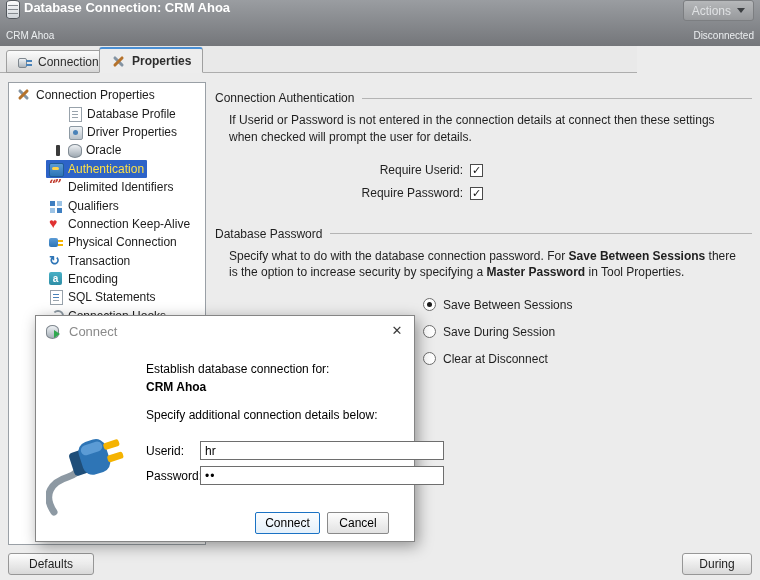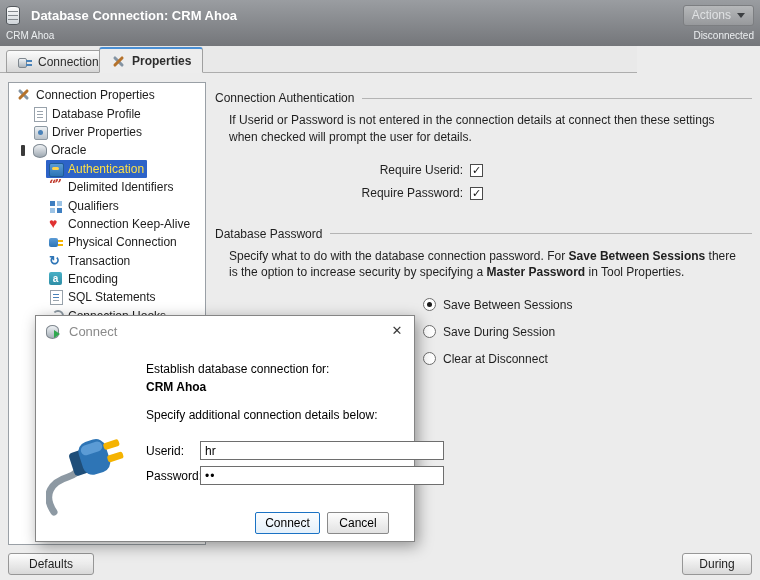--- a/index.html
+++ b/index.html
@@ -6,21 +6,21 @@
   html,body { margin:0; padding:0; }
   body {
     width:760px; height:580px; position:relative; overflow:hidden;
     font-family:"Liberation Sans", sans-serif; background:#ececec;
     -webkit-font-smoothing:antialiased;
   }
 
   
   .header { position:absolute; left:0; top:0; width:760px; height:46px;
     background:linear-gradient(#9a9da1,#74767a); color:#fff; }
-  .header-row1 { display:flex; align-items:center; height:30px; padding:0 6px; gap:11px; }
+  .header-row1 { display:flex; align-items:flex-start; height:30px; padding:0 6px; gap:4px; }
   .win-title { font-size:13px; font-weight:bold; }
   .db-icon { width:14px; height:19px; background:linear-gradient(#fdfdfd,#cfd4d9);
     border:1px solid #53585d; border-radius:5px/3px; position:relative; }
   .db-icon::before { content:""; position:absolute; left:1px; right:1px; top:4px; height:1px;
     background:#84898e; box-shadow:0 4px 0 #84898e, 0 8px 0 #84898e; }
   .actions-btn { margin-left:auto; height:21px; padding:0 8px; display:flex; align-items:center; gap:6px;
     background:linear-gradient(#b6b8ba,#97999c); border:1px solid #7c7e81; border-radius:3px;
     color:#dfe1e3; font-size:12px; }
   .caret { width:0; height:0; border-left:4px solid transparent; border-right:4px solid transparent;
     border-top:5px solid #3c3f42; }
@@ -45,21 +45,21 @@
   .wrench-pair { width:16px; height:14px; position:relative; }
   .wrench-pair::before,.wrench-pair::after { content:""; position:absolute; top:6px; left:1px;
     width:13px; height:3px; border-radius:2px; }
   .wrench-pair::before { background:#8494a3; transform:rotate(45deg); }
   .wrench-pair::after  { background:#b5722b; transform:rotate(-45deg); }
 
   
   .tree { position:absolute; left:8px; top:82px; width:198px; height:463px;
     background:#fff; border:1px solid #9aa0a6; padding-top:3px; font-size:12px; overflow:hidden; }
   .tree-row { height:18.4px; display:flex; align-items:center; white-space:nowrap; }
-  .lv0 { padding-left:5px; } .lv1 { padding-left:21px; } .lv2 { padding-left:37px; }
+  .lv0 { padding-left:5px; } .lv1 { padding-left:21px;margin-left:35px; } .lv2 { padding-left:37px; }
   .tree-node { display:flex; align-items:center; gap:4px; padding:1px 3px 1px 2px; border-radius:1px; }
   .tree-row.selected .tree-node { background:#2d63c8; }
   .tree-row.selected .tree-label { color:#fde047; }
   .tree-label { color:#1c1c1c; }
   .expander { width:4px; height:11px; background:#3a3a3a; margin-right:4px; margin-left:-9px; border-radius:1px; }
 
   
   .tico { width:16px; height:16px; display:inline-block; position:relative; flex:0 0 16px; }
   .tools-icon::before,.tools-icon::after { content:""; position:absolute; top:6px; left:1px;
     width:13px; height:3px; border-radius:2px; }

